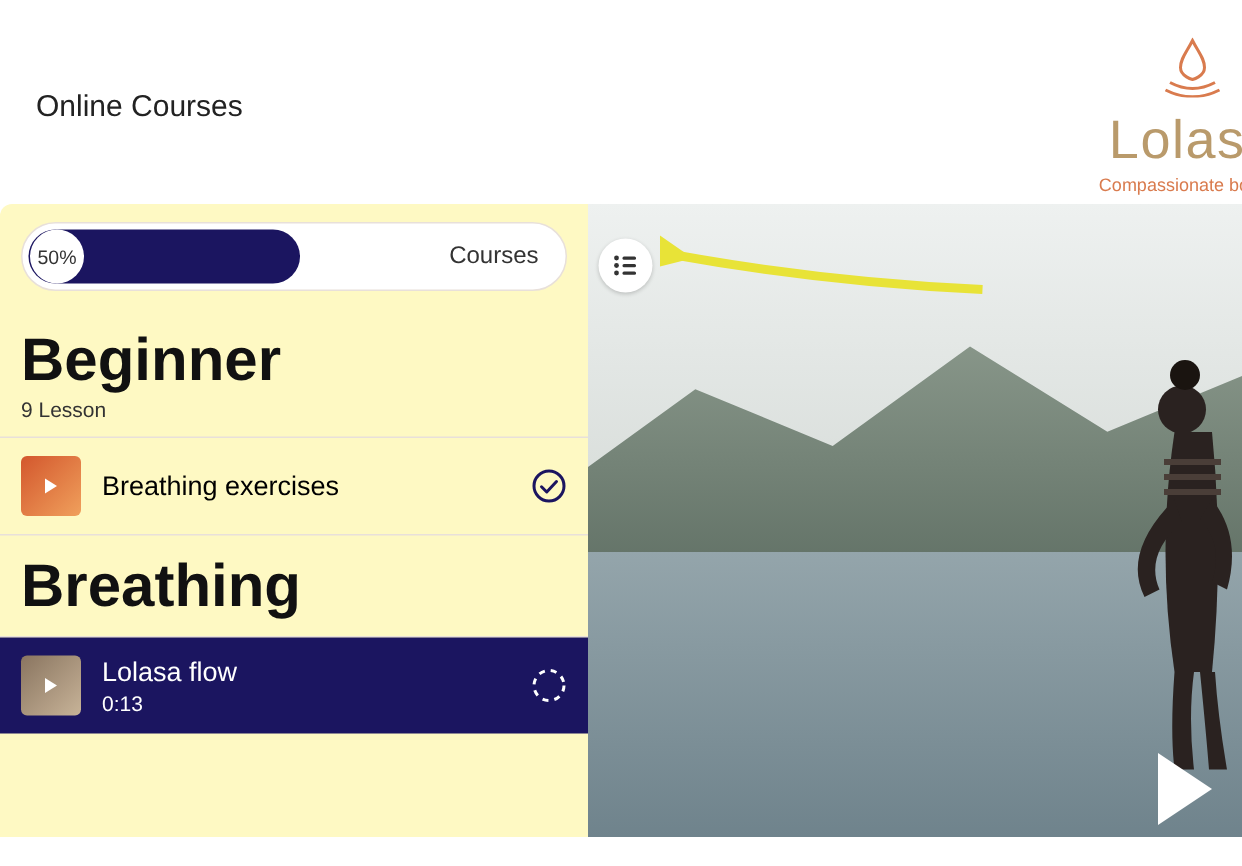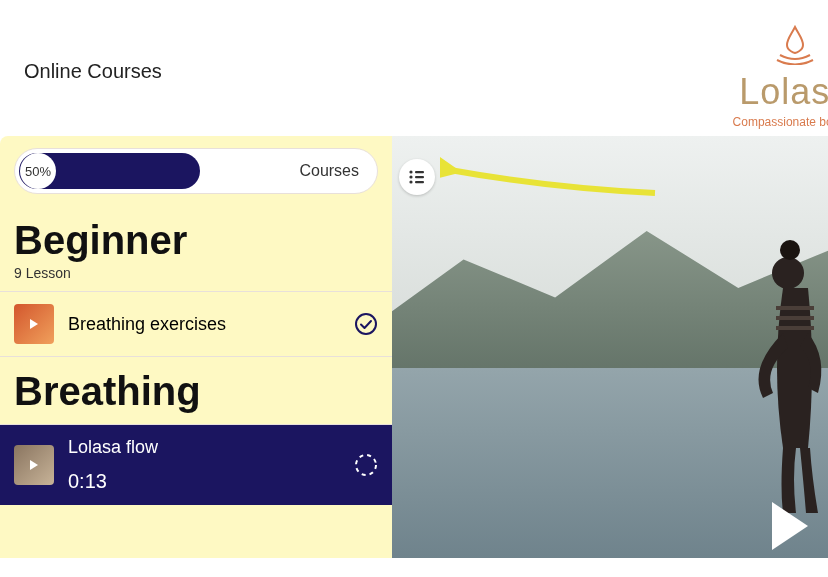--- a/index.html
+++ b/index.html
@@ -139,21 +139,21 @@
     left: 50%;
     transform: translate(-50%, -50%);
     width: 0;
     height: 0;
     border-left: 8px solid #fff;
     border-top: 5px solid transparent;
     border-bottom: 5px solid transparent;
   }
   .lesson-text { flex: 1; }
   .lesson-title { font-size: 18px; }
-  .lesson-dur { font-size: 20px; margin-top: 12px; }
+  .lesson-dur { font-size: 14px; margin-top: 2px; }
   .lesson-status { width: 24px; height: 24px; flex-shrink: 0; }
   .video-area {
     flex: 1;
     position: relative;
     background: #aab7bd;
   }
   .video-bg {
     position: absolute;
     inset: 0;
     overflow: hidden;

